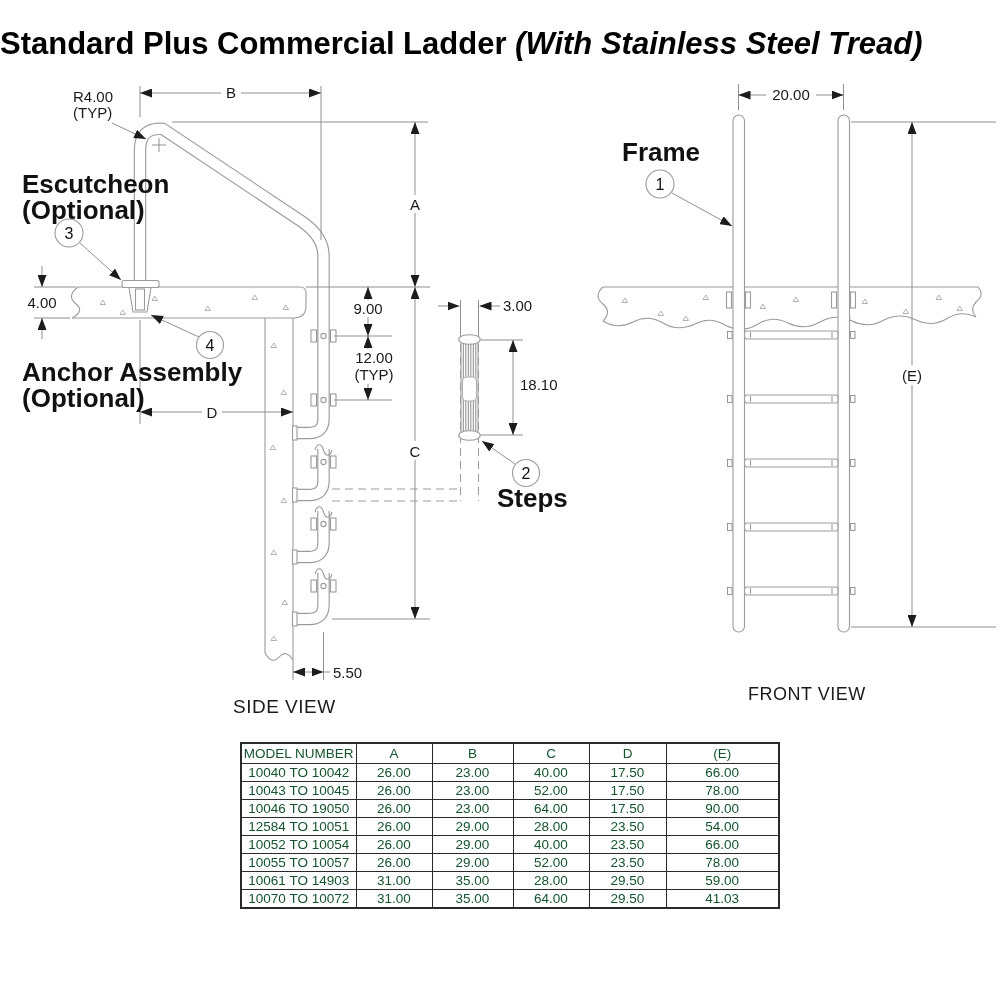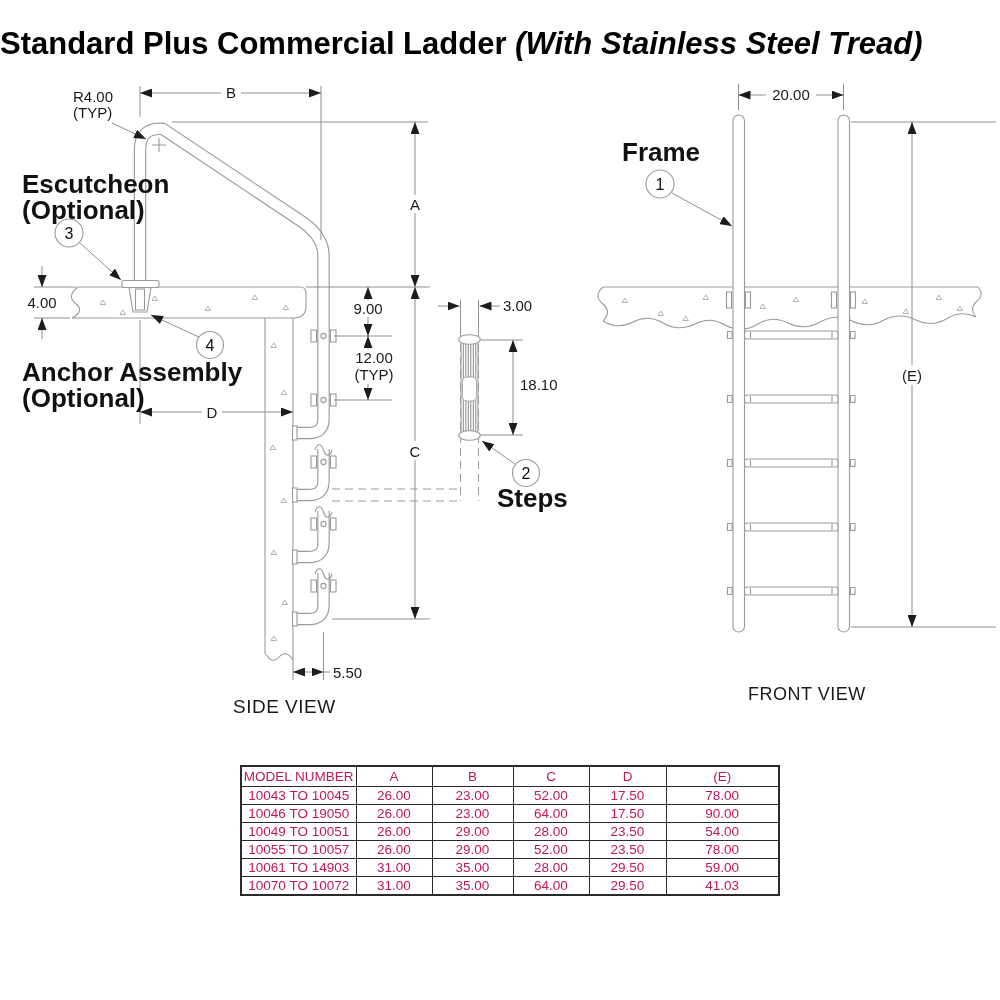--- a/index.html
+++ b/index.html
@@ -12,21 +12,21 @@
   .viewlbl{font-size:19px;letter-spacing:.5px;fill:#1a1a1a;}
   .cnum{font-size:16px;fill:#111;}
   .ln{stroke:#9b9b9b;stroke-width:1.1;fill:none;}
   .lnw{stroke:#9b9b9b;stroke-width:1.1;fill:#fff;}
   .dim{stroke:#8f8f8f;stroke-width:1;fill:none;}
   .dash{stroke:#9b9b9b;stroke-width:1;fill:none;stroke-dasharray:8 5;}
   .tubeO{fill:none;stroke:#9b9b9b;stroke-width:12.5;}
   .tubeI{fill:none;stroke:#fff;stroke-width:10.2;}
   .hatch{stroke:#8a8a8a;stroke-width:1;}
   .gap{fill:#fff;}
-  table.spec{position:absolute;left:240px;top:742px;width:538px;border-collapse:collapse;table-layout:fixed;font-size:13.5px;color:#be185d;border:2px solid #2a2a2a;margin-top:23px;}
+  table.spec{position:absolute;left:240px;top:742px;width:538px;border-collapse:collapse;table-layout:fixed;font-size:13.5px;color:#14532d;border:2px solid #2a2a2a;}
   table.spec th,table.spec td{border:1.5px solid #2a2a2a;text-align:center;padding:0;font-weight:normal;height:17px;line-height:17px;white-space:nowrap;overflow:hidden;}
   table.spec thead th{height:19px;line-height:19px;}
 </style>
 </head>
 <body>
 
 <div class="page-title"><span>Standard Plus Commercial Ladder</span><span class="it"> (With Stainless Steel Tread)</span></div>
 
 <svg width="1000" height="740" viewBox="0 0 1000 740" style="position:absolute;left:0;top:72px;">
   <defs>
@@ -360,42 +360,58 @@
       <th>A</th>
       <th>B</th>
       <th>C</th>
       <th>D</th>
       <th>(E)</th>
     </tr>
   </thead>
   <tbody>
 
       <tr style="">
+      <td>10040 TO 10042</td>
+      <td>26.00</td>
+      <td>23.00</td>
+      <td>40.00</td>
+      <td>17.50</td>
+      <td>66.00</td>
+    </tr>
+      <tr style="">
       <td>10043 TO 10045</td>
       <td>26.00</td>
       <td>23.00</td>
       <td>52.00</td>
       <td>17.50</td>
       <td>78.00</td>
     </tr>
       <tr style="">
       <td>10046 TO 19050</td>
       <td>26.00</td>
       <td>23.00</td>
       <td>64.00</td>
       <td>17.50</td>
       <td>90.00</td>
     </tr>
       <tr style="">
-      <td>10049 TO 10051</td>
+      <td>12584 TO 10051</td>
       <td>26.00</td>
       <td>29.00</td>
       <td>28.00</td>
       <td>23.50</td>
       <td>54.00</td>
+    </tr>
+      <tr style="">
+      <td>10052 TO 10054</td>
+      <td>26.00</td>
+      <td>29.00</td>
+      <td>40.00</td>
+      <td>23.50</td>
+      <td>66.00</td>
     </tr>
       <tr style="">
       <td>10055 TO 10057</td>
       <td>26.00</td>
       <td>29.00</td>
       <td>52.00</td>
       <td>23.50</td>
       <td>78.00</td>
     </tr>
       <tr style="">

